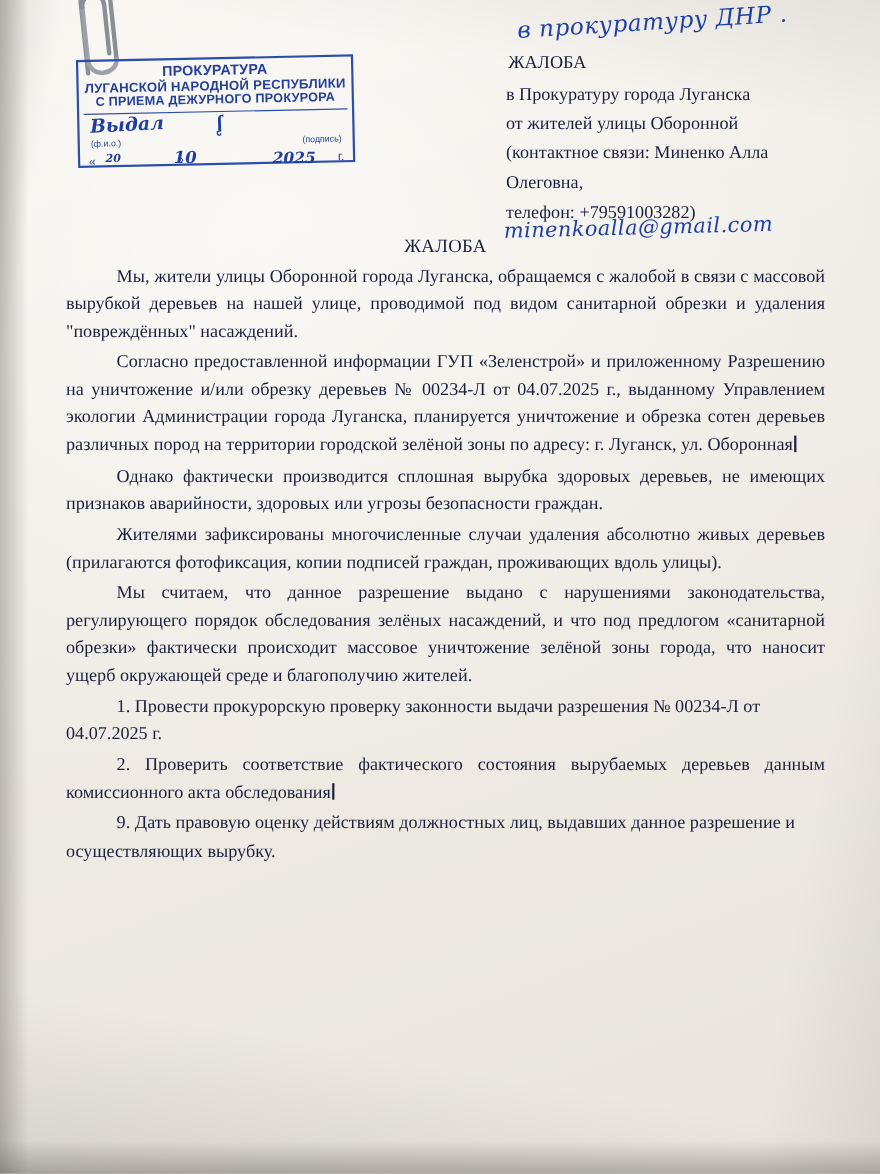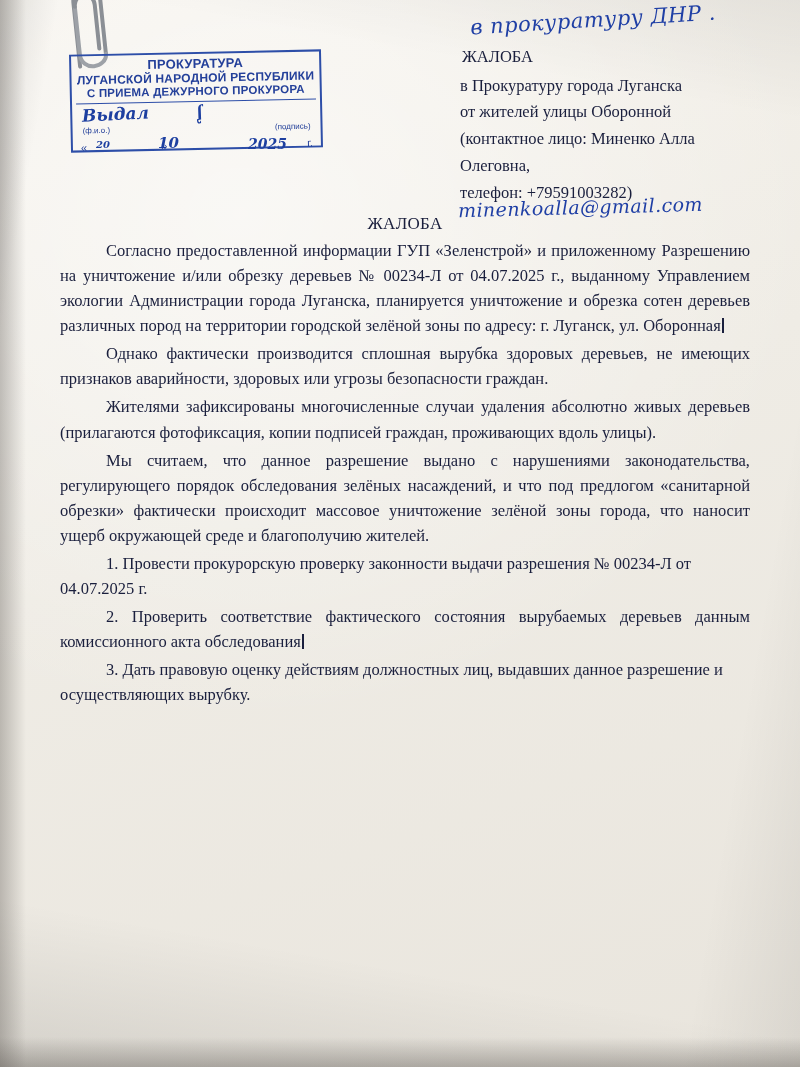--- a/index.html
+++ b/index.html
@@ -241,32 +241,33 @@
   <div class="stamp-hand hand-day">20</div>
   <div class="stamp-hand hand-month">10</div>
   <div class="stamp-hand hand-year">2025</div>
 
   <div class="hand-top">в прокуратуру ДНР .</div>
 
   <div class="addressee">
     <div class="title">ЖАЛОБА</div>
     <div>в Прокуратуру города Луганска</div>
     <div>от жителей улицы Оборонной</div>
-    <div>(контактное лицо: Миненко Алла</div>
+    <div>(контактное связи: Миненко Алла</div>
     <div>Олеговна,</div>
     <div>телефон: +79591003282)</div>
   </div>
 
   <div class="hand-email">minenkoalla@gmail.com</div>
 
   <div class="body-wrap">
     <div class="doc-title">ЖАЛОБА</div>
 
+    <p class="para">Мы, жители улицы Оборонной города Луганска, обращаемся с жалобой в связи с массовой вырубкой деревьев на нашей улице, проводимой под видом санитарной обрезки и удаления "повреждённых" насаждений.</p>
     <p class="para"><span>Согласно предоставленной информации ГУП «Зеленстрой» и приложенному Разрешению на уничтожение и/или обрезку деревьев № 00234-Л от 04.07.2025 г., выданному Управлением экологии Администрации города Луганска, планируется уничтожение и обрезка сотен деревьев различных пород на территории городской зелёной зоны по адресу: г. Луганск, ул. Оборонная</span><span class="caret"></span></p>
     <p class="para">Однако фактически производится сплошная вырубка здоровых деревьев, не имеющих признаков аварийности, здоровых или угрозы безопасности граждан.</p>
     <p class="para">Жителями зафиксированы многочисленные случаи удаления абсолютно живых деревьев (прилагаются фотофиксация, копии подписей граждан, проживающих вдоль улицы).</p>
     <p class="para">Мы считаем, что данное разрешение выдано с нарушениями законодательства, регулирующего порядок обследования зелёных насаждений, и что под предлогом «санитарной обрезки» фактически происходит массовое уничтожение зелёной зоны города, что наносит ущерб окружающей среде и благополучию жителей.</p>
     <p class="para nojust">1. Провести прокурорскую проверку законности выдачи разрешения № 00234-Л от 04.07.2025 г.</p>
     <p class="para"><span>2. Проверить соответствие фактического состояния вырубаемых деревьев данным комиссионного акта обследования</span><span class="caret"></span></p>
-    <p class="para nojust">3. Дать правовую оценку действиям должностных лиц, выдавших данное разрешение и осуществляющих вырубку.</p>
+    <p class="para nojust">9. Дать правовую оценку действиям должностных лиц, выдавших данное разрешение и осуществляющих вырубку.</p>
   </div>
 
 </div>
 
 </body></html>

